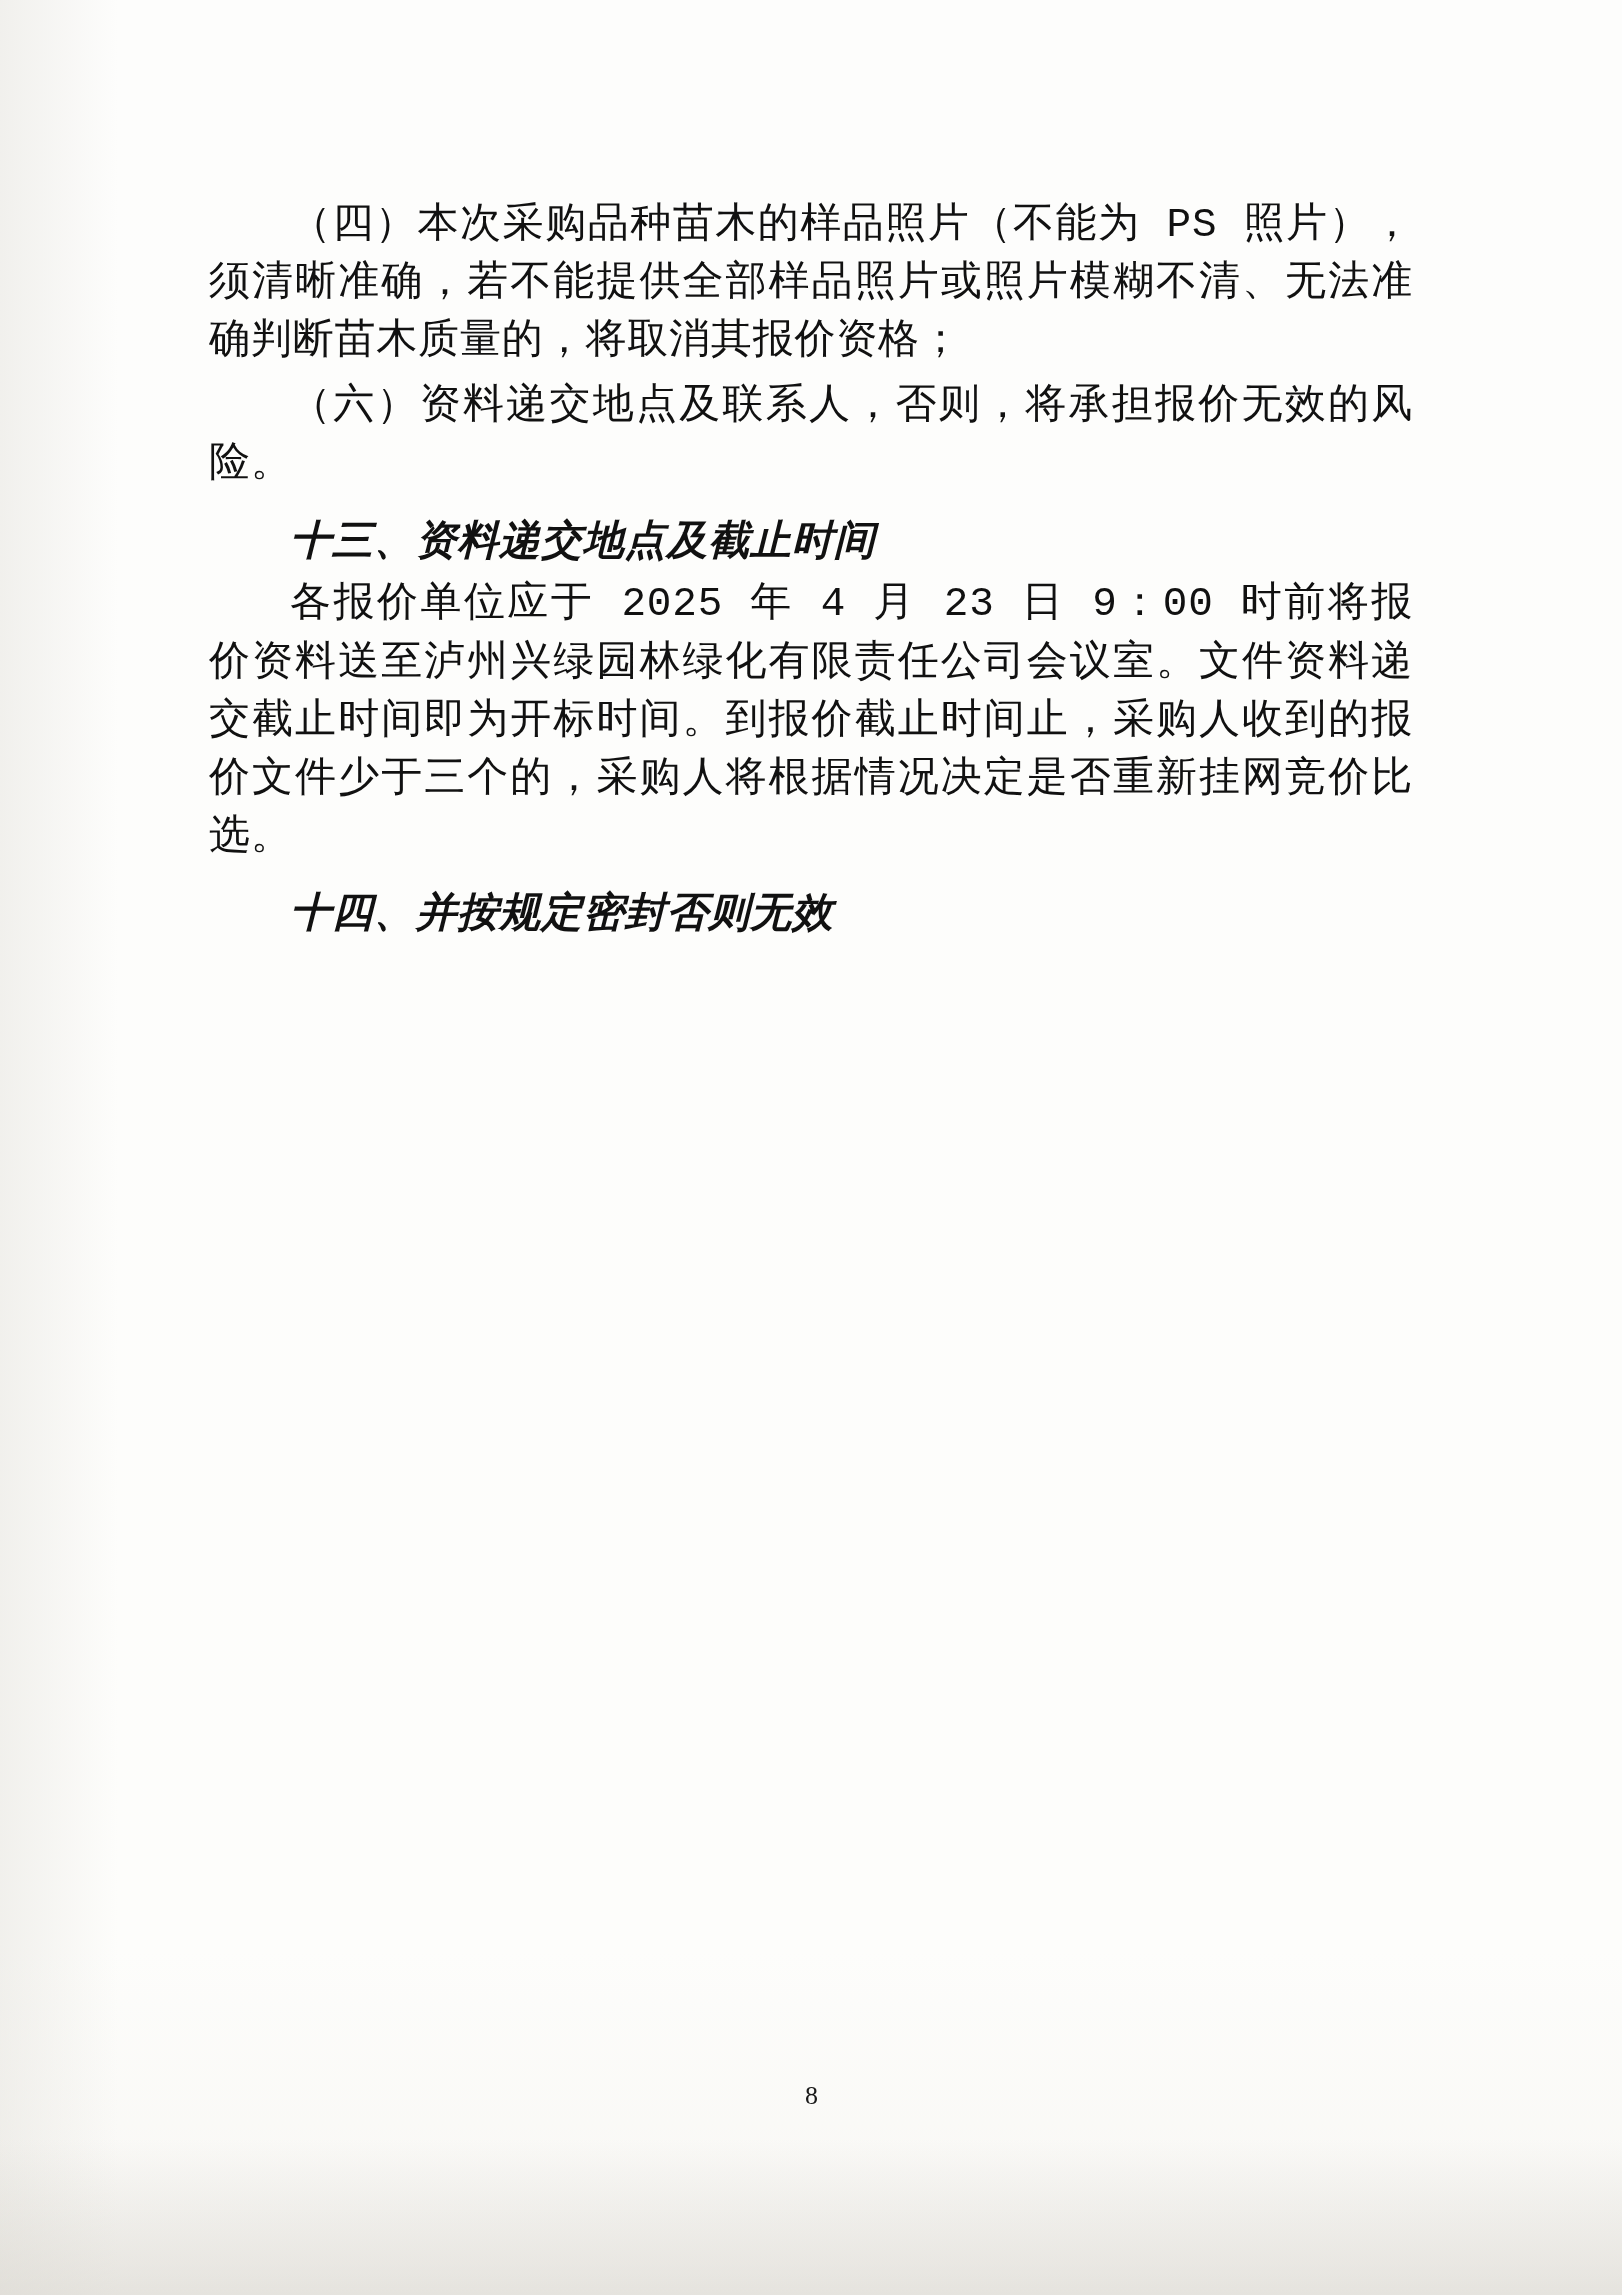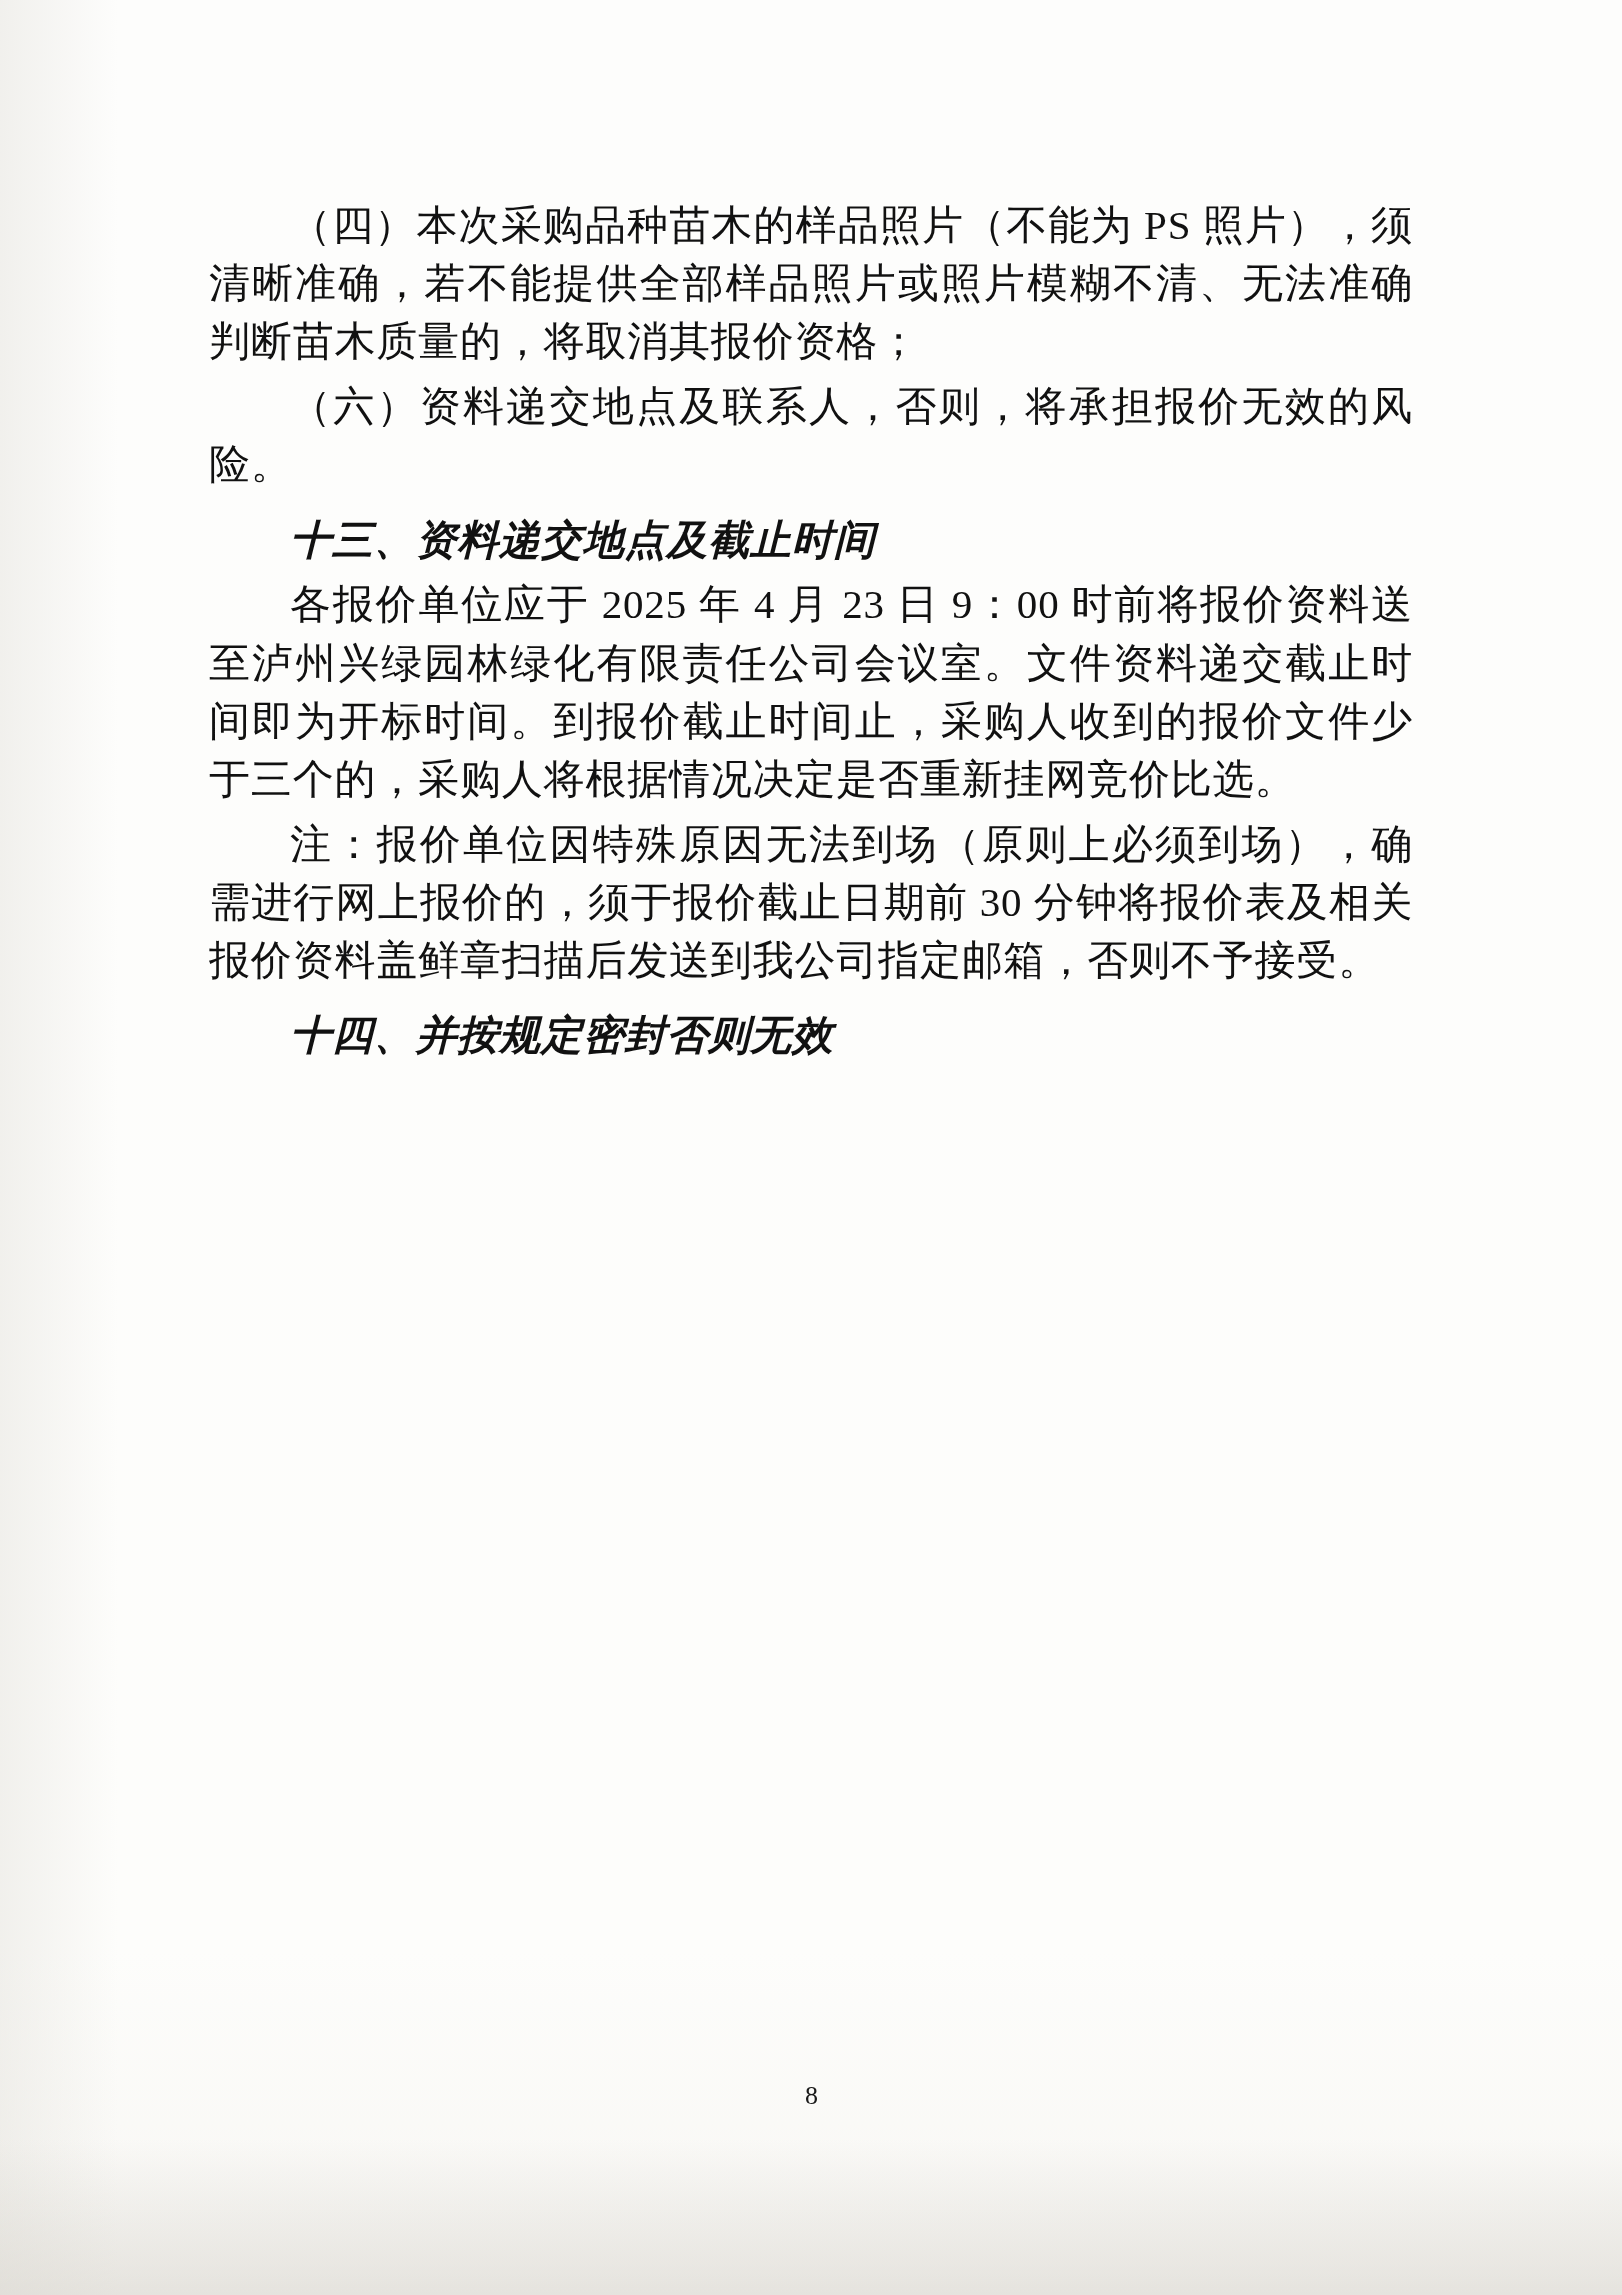--- a/index.html
+++ b/index.html
@@ -52,20 +52,21 @@
   }
 
   .para {
     font-size: 41px;
     line-height: 1.42;
     letter-spacing: 0.02em;
     text-align: justify;
     text-justify: inter-ideograph;
     margin: 0 0 6.5px 0;
     text-indent: 0;
+    font-family: Liberation Mono, monospace;
   }
   .para.indent {
     text-indent: 81px;
   }
 
   .heading {
     font-size: 41px;
     font-weight: bold;
     line-height: 1.42;
     letter-spacing: 0.02em;
@@ -97,21 +98,20 @@
 
     <p class="para indent">（四）本次采购品种苗木的样品照片（不能为 PS 照片），须清晰准确，若不能提供全部样品照片或照片模糊不清、无法准确判断苗木质量的，将取消其报价资格；</p>
 
 
     <p class="para indent">（六）资料递交地点及联系人，否则，将承担报价无效的风险。</p>
 
     <h2 class="heading">十三、资料递交地点及截止时间</h2>
 
     <p class="para indent">各报价单位应于 2025 年 4 月 23 日 9：00 时前将报价资料送至泸州兴绿园林绿化有限责任公司会议室。文件资料递交截止时间即为开标时间。到报价截止时间止，采购人收到的报价文件少于三个的，采购人将根据情况决定是否重新挂网竞价比选。</p>
 
-    <p class="para indent">注：报价单位因特殊原因无法到场（原则上必须到场），确需进行网上报价的，须于报价截止日期前 30 分钟将报价表及相关报价资料盖鲜章扫描后发送到我公司指定邮箱，否则不予接受。</p>
 
     <h2 class="heading">十四、并按规定密封否则无效</h2>
 
 
   </div>
 
   <div class="page-number">8</div>
 </div>
 
 

